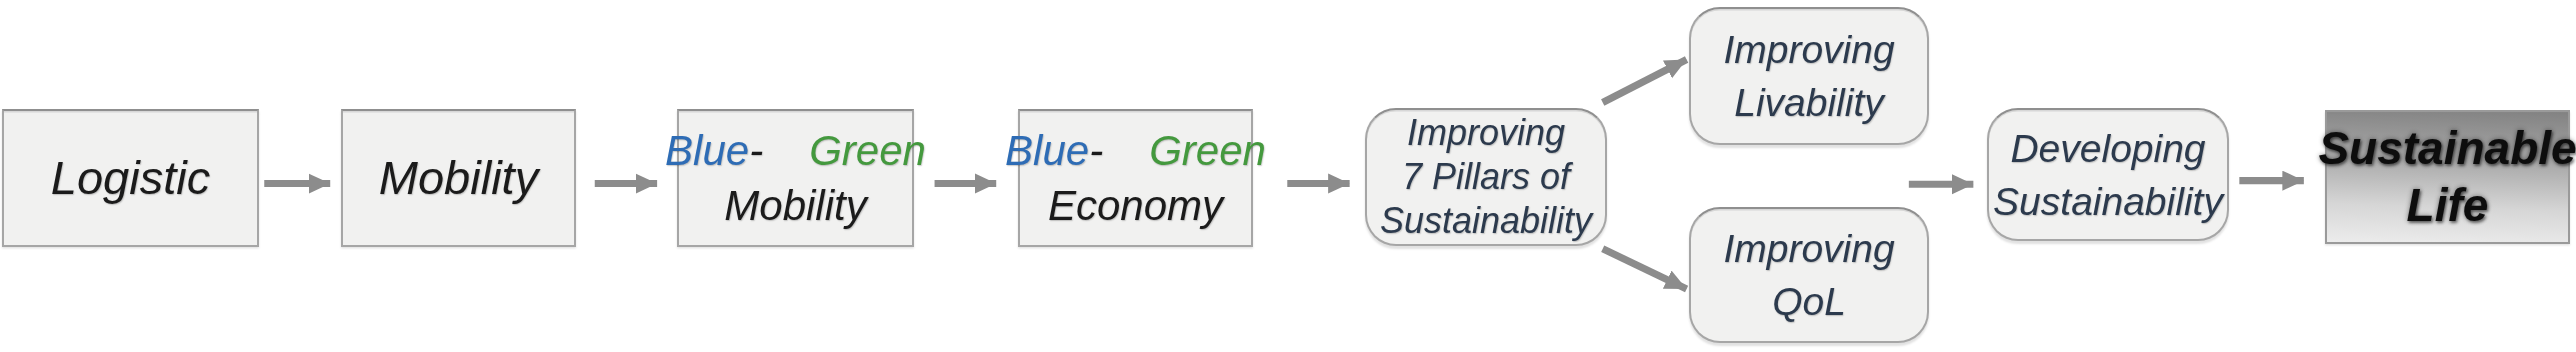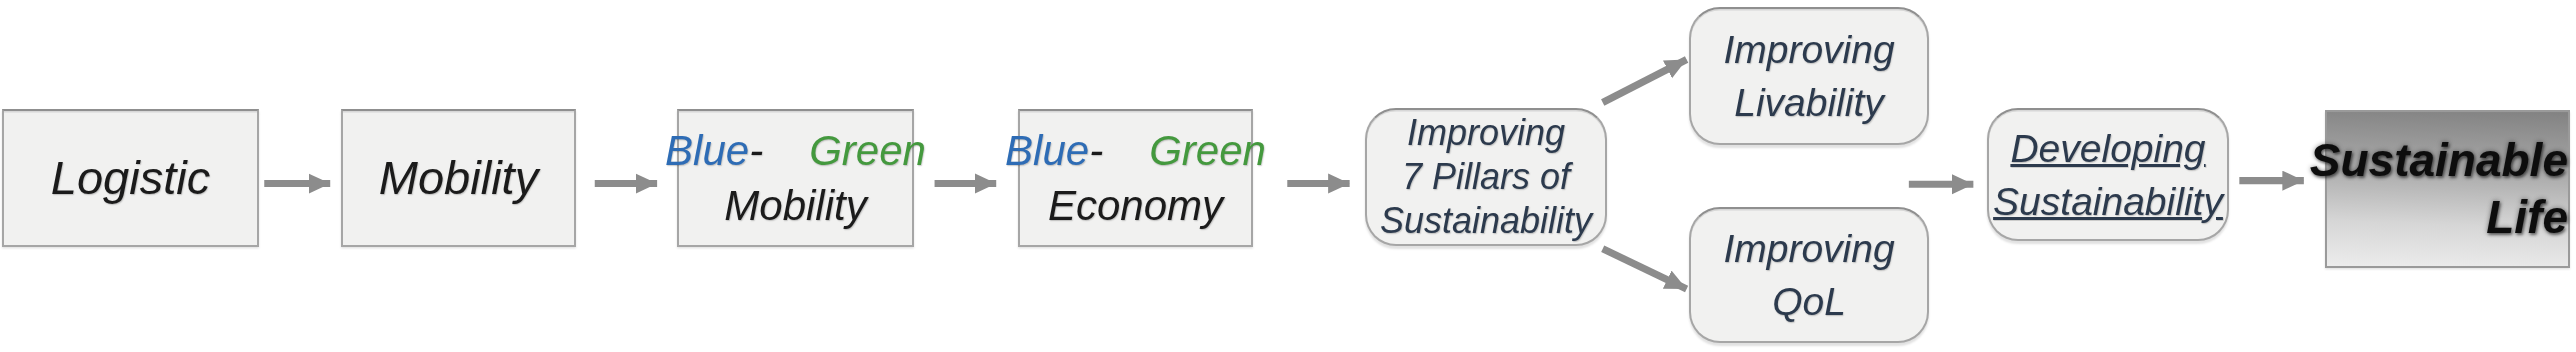--- a/index.html
+++ b/index.html
@@ -41,27 +41,26 @@
   .triple .line { font-size: 36px; line-height: 44px; }
   .double .line { font-size: 39px; line-height: 53px; }
 
   #n-logistic    { left: 2px;    top: 109px; width: 257px; height: 138px; }
   #n-mobility    { left: 341px;  top: 109px; width: 235px; height: 138px; }
   #n-bg-mobility { left: 677px;  top: 109px; width: 237px; height: 138px; }
   #n-bg-economy  { left: 1018px; top: 109px; width: 235px; height: 138px; }
   #n-pillars     { left: 1365px; top: 108px; width: 242px; height: 138px; }
   #n-livability  { left: 1689px; top: 7.2px;  width: 240px; height: 138px; }
   #n-qol         { left: 1689px; top: 207px; width: 240px; height: 136px; }
-  #n-developing  { left: 1987px; top: 108px; width: 242px; height: 133px; text-decoration: underline; }
+  #n-developing  { left: 1987px; top: 108px; width: 242px; height: 133px; }
 
   #n-sustainable {
-    left: 2325px; top: 110px; width: 245px; height: 158px;
+    left: 2325px; top: 110px; width: 245px; height: 134px;
     background: linear-gradient(182deg, #828282 0%, #a9a9a9 38%, #d6d6d6 72%, #ececec 100%);
     border-color: #9a9a9a;
-    align-items: flex-end;
   }
   #n-sustainable .line {
     font-size: 46px; line-height: 57px; font-weight: bold; color: #0d0d0d;
     text-shadow: 0 0 5px rgba(0,0,0,0.45), 1.4px 2.2px 2.9px rgba(0,0,0,0.45);
   }
 
   
   #arrow-layer { position: absolute; left: 0; top: 0; pointer-events: none; }
   .arrow { stroke: #8c8c8c; stroke-width: 10px; fill: none; }
 </style>

